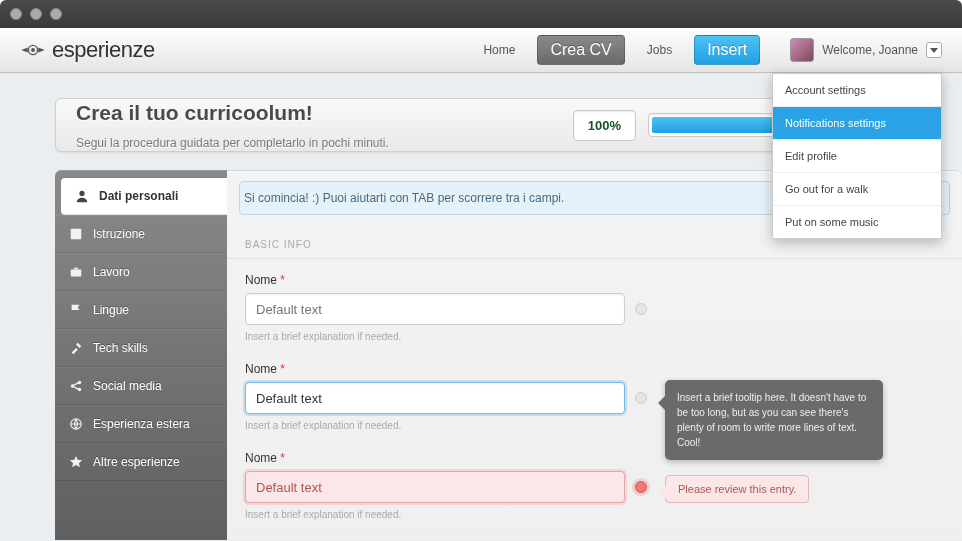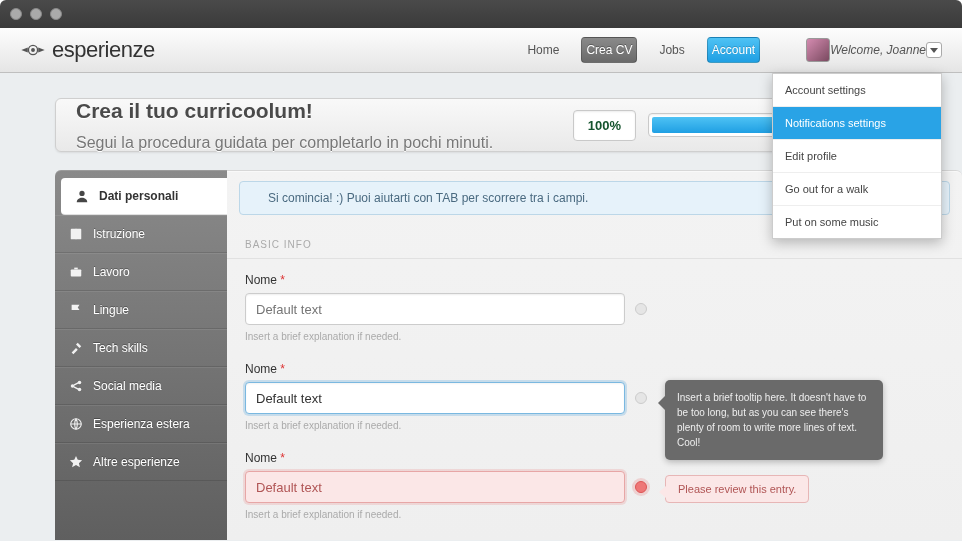--- a/index.html
+++ b/index.html
@@ -7,56 +7,56 @@
 
 .window-chrome { height: 28px; background: linear-gradient(#4a4a4a, #3a3a3a); border-radius: 6px 6px 0 0; display: flex; align-items: center; padding: 0 10px; gap: 8px; }
 .dot { width: 12px; height: 12px; border-radius: 50%; background: #aaa; border: 1px solid #888; }
 
 .topbar { height: 45px; background: linear-gradient(#fdfdfd, #e5e5e5); border-bottom: 1px solid #bfbfbf; display: flex; align-items: center; padding: 0 20px; position: relative; }
 .logo { display: flex; align-items: center; gap: 6px; }
 .logo-icon { width: 26px; height: 18px; }
 .logo-text { font-size: 22px; color: #333; letter-spacing: -0.5px; }
 .nav { margin-left: auto; display: flex; align-items: center; gap: 10px; }
 .nav-link { font-size: 12px; color: #555; text-decoration: none; padding: 6px 12px; cursor: pointer; }
-.nav-btn { font-size: 12px; color: #fff; padding: 5px 4px; border-radius: 4px; cursor: pointer; border: 1px solid rgba(0,0,0,0.2); }
+.nav-btn { font-size: 16px; color: #fff; padding: 5px 12px; border-radius: 4px; cursor: pointer; border: 1px solid rgba(0,0,0,0.2); }
 .nav-btn.grey { background: linear-gradient(#8a8a8a, #6a6a6a); text-shadow: 0 -1px rgba(0,0,0,0.3); }
 .nav-btn.blue { background: linear-gradient(#4ec2f4, #1f9fe3); text-shadow: 0 -1px rgba(0,0,0,0.2); }
-.user-area { display: flex; align-items: center; gap: 0; margin-left: 36px; cursor: pointer; font-style: italic; }
+.user-area { display: flex; align-items: center; gap: 8px; margin-left: 20px; cursor: pointer; }
 .avatar { width: 24px; height: 24px; border-radius: 3px; background: linear-gradient(135deg, #d48bb0, #7a4a60); border: 1px solid #999; }
 .welcome { font-size: 12px; color: #555; }
 .caret-box { width: 16px; height: 16px; border: 1px solid #aaa; border-radius: 3px; display: flex; align-items: center; justify-content: center; background: #fff; }
 .caret-box::after { content: ""; border-left: 4px solid transparent; border-right: 4px solid transparent; border-top: 5px solid #555; }
 
 .dropdown { position: absolute; right: 20px; top: 45px; width: 170px; background: #fff; border: 1px solid #ccc; box-shadow: 0 4px 12px rgba(0,0,0,0.25); z-index: 20; }
 .dropdown-item { font-size: 11px; color: #444; padding: 10px 12px; border-bottom: 1px solid #eee; cursor: pointer; }
 .dropdown-item:last-child { border-bottom: none; }
 .dropdown-item.active { background: #29a3e6; color: #fff; }
 
 .page { background: #ebeef0; height: calc(541px - 28px - 45px); padding: 25px 0 0 55px; position: relative; }
 
 .hero { background: linear-gradient(#f9f9f9, #e9e9e9); border: 1px solid #cfcfcf; border-radius: 6px; height: 54px; display: flex; align-items: center; padding: 0 20px; width: 884px; box-shadow: 0 1px 2px rgba(0,0,0,0.08); }
 .hero-left { flex: 1; }
 .hero-title { font-size: 21px; color: #4a4a4a; font-weight: bold; text-shadow: 0 1px #fff; }
-.hero-sub { font-size: 16px; color: #777; margin-top: 11px; text-shadow: 0 1px #fff; }
+.hero-sub { font-size: 12px; color: #777; margin-top: 11px; text-shadow: 0 1px #fff; }
 .progress-area { display: flex; align-items: center; gap: 12px; }
 .pct-box { background: #fff; border: 1px solid #c9c9c9; border-radius: 4px; padding: 7px 14px; font-size: 13px; color: #14532d; font-weight: bold; box-shadow: inset 0 1px 2px rgba(0,0,0,0.08); }
 .progress-bar { width: 270px; height: 24px; background: #fff; border: 1px solid #c9c9c9; border-radius: 4px; padding: 3px; box-shadow: inset 0 1px 2px rgba(0,0,0,0.08); }
 .progress-fill { height: 100%; background: linear-gradient(#4ec2f4, #1f9fe3); border-radius: 2px; }
 
 .main-row { display: flex; margin-top: 18px; gap: 0; }
 
 .sidebar { width: 172px; background: linear-gradient(#8a8a8a, #5f5f5f); border-radius: 6px 0 0 0; padding-top: 8px; box-shadow: inset 0 1px rgba(255,255,255,0.15); }
 .side-item { display: flex; align-items: center; gap: 10px; padding: 11px 14px; font-size: 12px; color: #fff; cursor: pointer; text-shadow: 0 -1px rgba(0,0,0,0.3); border-top: 1px solid rgba(255,255,255,0.08); border-bottom: 1px solid rgba(0,0,0,0.12); }
 .side-item:first-child { border-top: none; }
 .side-item.active { background: #fff; color: #333; border-radius: 4px 0 0 4px; margin-left: 6px; text-shadow: none; font-weight: bold; }
 .side-icon { width: 14px; height: 14px; display: inline-flex; align-items: center; justify-content: center; opacity: 0.9; }
 
 .content { flex: 1; background: linear-gradient(#f3f3f3, #efefef); border-left: none; border-top: 1px solid #d7d7d7; border-radius: 0 6px 0 0; padding: 0; width: 712px; box-shadow: inset 0 1px rgba(255,255,255,0.5); }
 
-.notice { margin: 10px 12px; background: #e6f2fa; border: 1px solid #bcd7e8; border-radius: 4px; padding: 9px 28px; font-size: 12px; color: #4a6a80; }
+.notice { margin: 10px 12px; background: #e6f2fa; border: 1px solid #bcd7e8; border-radius: 4px; padding: 9px 4px; font-size: 12px; color: #4a6a80; }
 
 .section-title { font-size: 10px; letter-spacing: 1px; color: #aaa; padding: 14px 18px 8px; border-bottom: 1px solid #e1e1e1; margin-bottom: 14px; }
 
 .form-row { padding: 0 18px 20px; position: relative; }
 .label { font-size: 12px; color: #333; margin-bottom: 6px; display: block; }
 .req { color: #d33; }
 .input-wrap { display: flex; align-items: center; gap: 10px; }
 .text-input { width: 380px; height: 32px; border: 1px solid #ccc; border-radius: 4px; padding: 0 10px; font-size: 13px; color: #888; box-shadow: inset 0 1px 2px rgba(0,0,0,0.07); background: #fff; }
 .text-input.focus { border-color: #7ab8e0; box-shadow: 0 0 0 2px rgba(70,160,220,0.25), inset 0 1px 2px rgba(0,0,0,0.05); color: #333; }
 .text-input.error { border-color: #e7a6a6; background: #fbe7e7; color: #b05555; box-shadow: 0 0 0 2px rgba(230,140,140,0.25); }
@@ -87,21 +87,21 @@
         <path d="M2 12 L12 8 L12 16 Z M28 8 L38 12 L28 16 Z" fill="#555"></path>
         <circle cx="20" cy="12" r="7" fill="none" stroke="#555" stroke-width="2"></circle>
         <circle cx="20" cy="12" r="3" fill="#555"></circle>
       </svg>
     <span class="logo-text">esperienze</span>
   </div>
   <div class="nav">
     <a class="nav-link">Home</a>
     <span class="nav-btn grey">Crea CV</span>
     <a class="nav-link">Jobs</a>
-    <span class="nav-btn blue">Account</span>
+    <span class="nav-btn blue">Insert</span>
     <div class="user-area">
       <div class="avatar"></div>
       <span class="welcome">Welcome, Joanne</span>
       <span class="caret-box"></span>
     </div>
   </div>
 
   <div class="dropdown" id="dropdown">
       <div class="dropdown-item">Account settings</div>
       <div class="dropdown-item active">Notifications settings</div>

